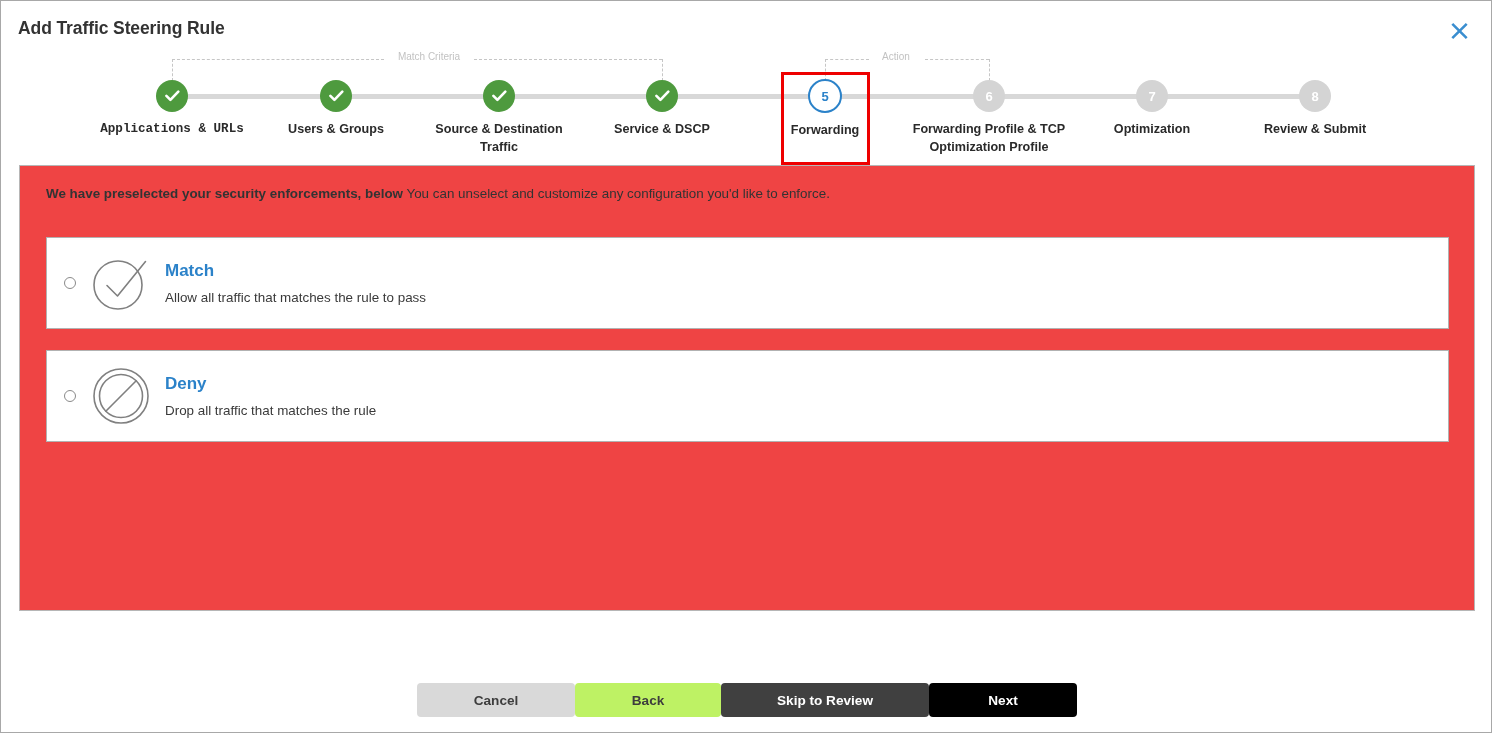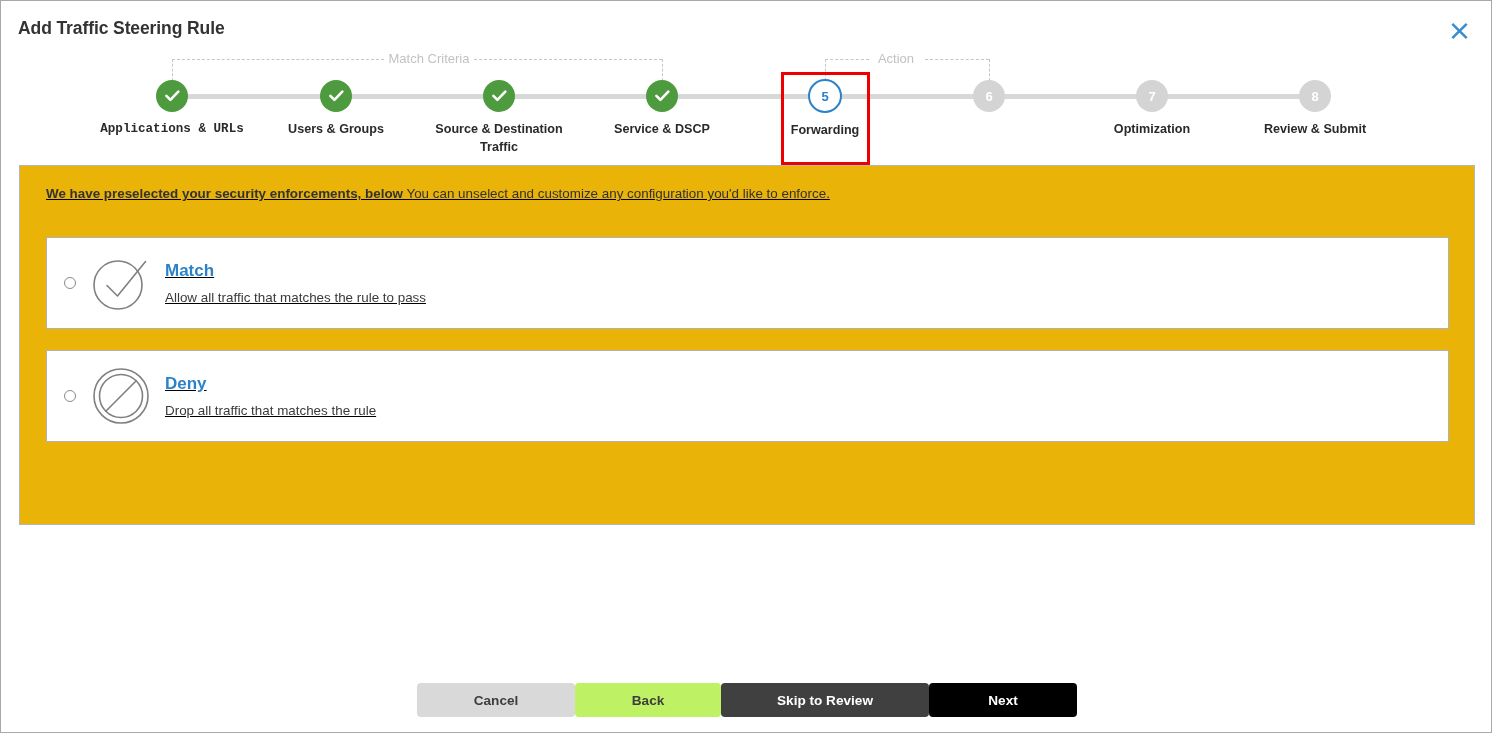--- a/index.html
+++ b/index.html
@@ -129,38 +129,37 @@
   .gb-tick {
     position: absolute;
     top: 10px;
     width: 0;
     height: 22px;
     border-left: 1px dashed #c6c6c6;
   }
   .gb-label {
     position: absolute;
     top: 2px;
-    font-size: 13px;
+    font-size: 10px;
     color: #c2c2c2;
     font-weight: normal;
     white-space: nowrap;
     text-align: center;
   }
 
   
   .content-panel {
     position: absolute;
     left: 18px;
     top: 164px;
     width: 1456px;
-    height: 360px;
+    height: 446px;
     box-sizing: border-box;
     border: 1px solid #b6b6b6;
-    background: #eab308;
-    text-decoration: underline;
+    background: #ef4444;
   }
   .intro {
     margin: 19px 0 0 26px;
     font-size: 13.4px;
     color: #333333;
     line-height: 18px;
   }
   .intro b { font-weight: bold; }
   .intro span.normal { font-weight: normal; }
 
@@ -313,20 +312,22 @@
       <div class="step-label">Service &amp; DSCP</div>
     </div>
 
     <div class="step" style="left:824px;">
       <div class="step-dot current">5</div>
       <div class="step-label">Forwarding</div>
     </div>
 
     <div class="step" style="left:988px;">
       <div class="step-dot pending">6</div>
+      <div class="step-label">Forwarding Profile &amp; TCP
+Optimization Profile</div>
     </div>
 
     <div class="step" style="left:1151px;">
       <div class="step-dot pending">7</div>
       <div class="step-label">Optimization</div>
     </div>
 
     <div class="step" style="left:1314px;">
       <div class="step-dot pending">8</div>
       <div class="step-label">Review &amp; Submit</div>

